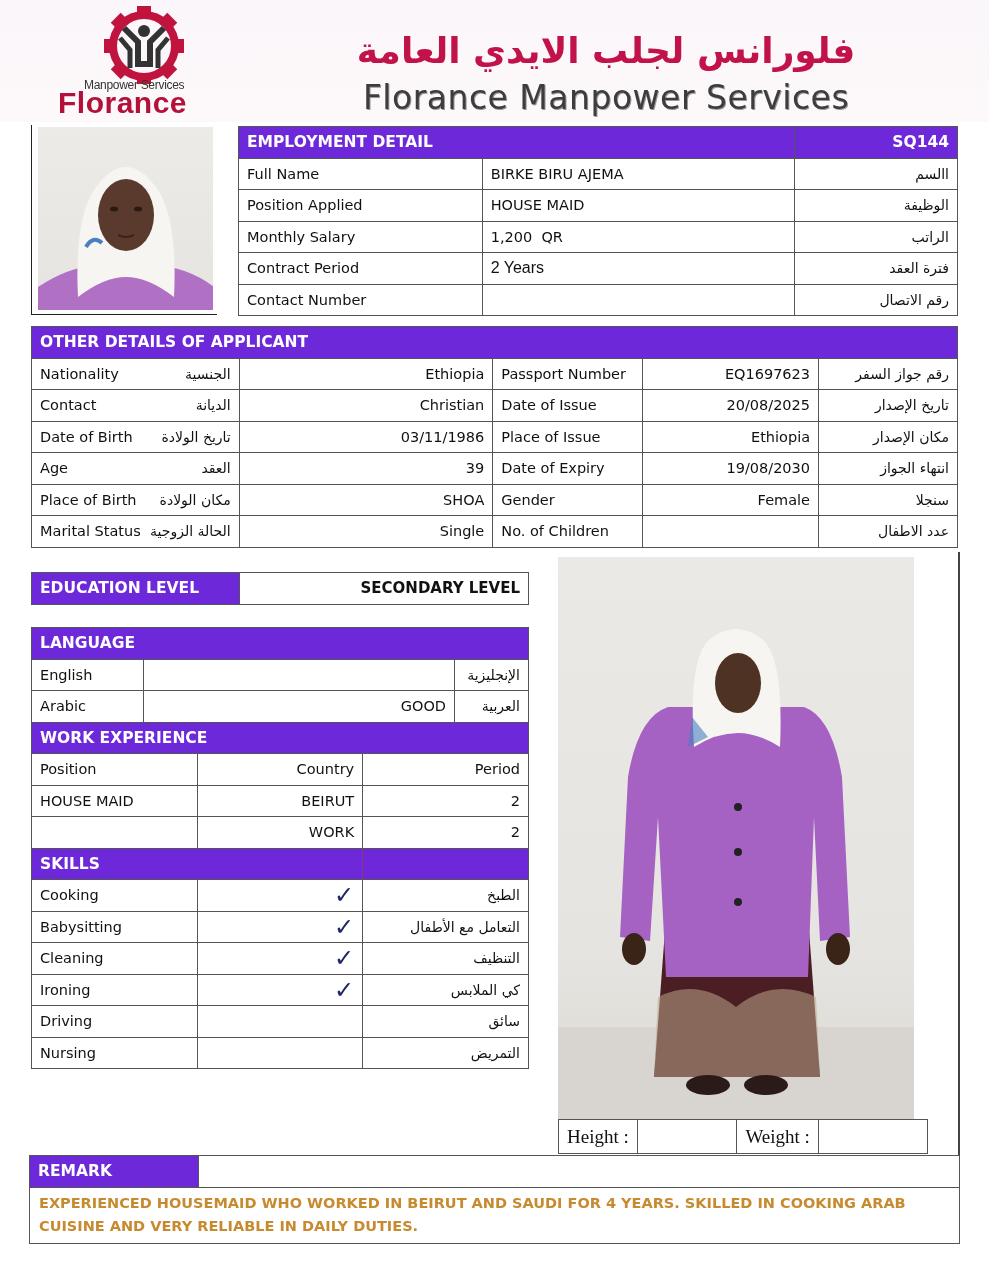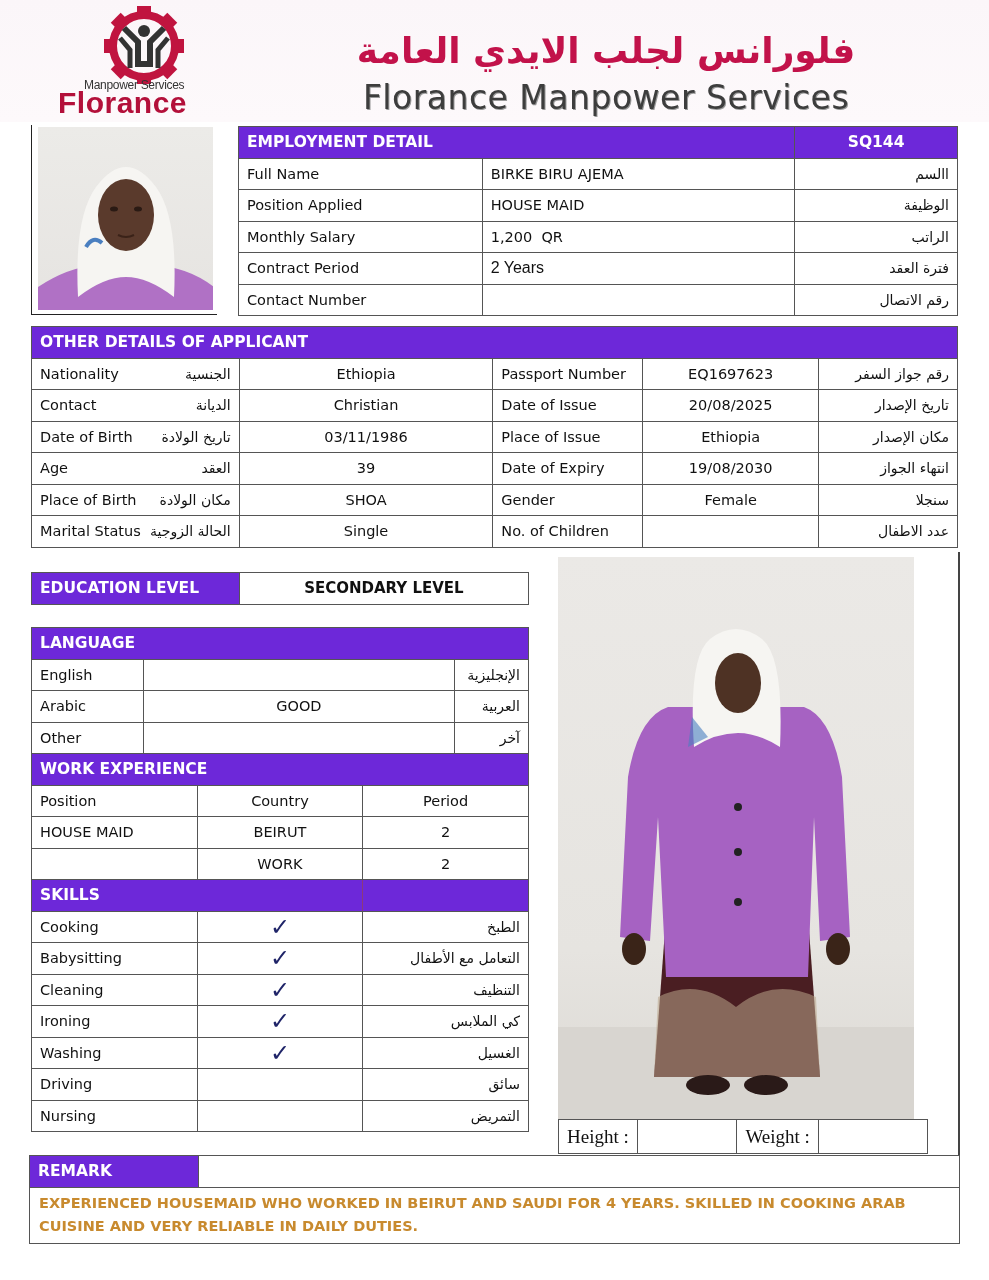--- a/index.html
+++ b/index.html
@@ -12,21 +12,21 @@
   .logo { left: 56px; top: 6px; width: 185px; height: 112px; text-align: center; }
   .logo-mp { position:absolute; left: 28px; top: 72px; font-family: "Liberation Sans", sans-serif; font-size: 12px; color:#333; letter-spacing:-0.3px; }
   .logo-fl { position:absolute; left: 2px; top: 80px; font-family: "Liberation Sans", sans-serif; font-size: 30px; font-weight: bold; color:#b3103a; letter-spacing: 0.5px; }
   .title-ar { left: 288px; top: 30px; width: 636px; text-align: center; font-family: "DejaVu Sans", sans-serif; font-weight: bold; font-size: 36px; color: #c2124a; direction: rtl; letter-spacing: 1px; }
   .title-en { left: 290px; top: 78px; width: 632px; text-align: center; font-family: "DejaVu Sans", sans-serif; font-weight: normal; font-size: 33px; color: #3d3d3d; letter-spacing: 0.5px; text-shadow: 1px 1px 0 #999; }
 
   
   table { border-collapse: collapse; font-family: "DejaVu Sans", sans-serif; font-size: 14.5px; }
   td { border: 1.5px solid #555; padding: 0 8px; height: 31.5px; white-space: nowrap; }
   .hdr td, td.hdr { background: #6d28d9; color: #fff; font-weight: bold; font-size: 15.5px; border-color: #555; }
-  .c { text-align: center; }
+  .c { text-align: right; }
   .r { text-align: right; direction: rtl; }
   .ar { font-size: 14px; }
 
   
   .photo-small { left: 31px; top: 125px; width: 186px; height: 190px; border-left: 1.5px solid #222; border-bottom: 1.5px solid #222; padding: 2px 4px 4px 6px; }
   .photo-small .img { width: 100%; height: 100%; background: linear-gradient(to bottom, #ecebe8, #e6e4e1); position: relative; overflow: hidden; }
   .photo-big { left: 558px; top: 557px; width: 356px; height: 562px; background: linear-gradient(to bottom, #ebe9e6 0%, #e6e4e0 70%, #dcd9d4 100%); overflow: hidden; }
 
   .emp { left: 238px; top: 126px; width: 720px; }
   .other { left: 31px; top: 326px; width: 927px; }
@@ -211,25 +211,20 @@
   <tr>
     <td>English</td>
     <td colspan="3" class="c"></td>
     <td class="r ar">الإنجليزية</td>
   </tr>
   <tr>
     <td>Arabic</td>
     <td colspan="3" class="c">GOOD</td>
     <td class="r ar">العربية</td>
   </tr>
-  <tr>
-    <td>Other</td>
-    <td colspan="3" class="c"></td>
-    <td class="r ar">آخر</td>
-  </tr>
 
   <tr class="hdr">
         <td colspan="5">WORK EXPERIENCE</td>
       </tr>
   <tr>
     <td colspan="2">Position</td>
     <td class="c">Country</td>
     <td colspan="2" class="c">Period</td>
   </tr>
   <tr>
@@ -259,25 +254,20 @@
   </tr>
   <tr>
     <td colspan="2">Cleaning</td>
     <td class="c check">✓</td>
     <td colspan="2" class="r ar">التنظيف</td>
   </tr>
   <tr>
     <td colspan="2">Ironing</td>
     <td class="c check">✓</td>
     <td colspan="2" class="r ar">كي الملابس</td>
-  </tr>
-  <tr>
-    <td colspan="2">Washing</td>
-    <td class="c check">✓</td>
-    <td colspan="2" class="r ar">الغسيل</td>
   </tr>
   <tr>
     <td colspan="2">Driving</td>
     <td class="c check"></td>
     <td colspan="2" class="r ar">سائق</td>
   </tr>
   <tr>
     <td colspan="2">Nursing</td>
     <td class="c check"></td>
     <td colspan="2" class="r ar">التمريض</td>

